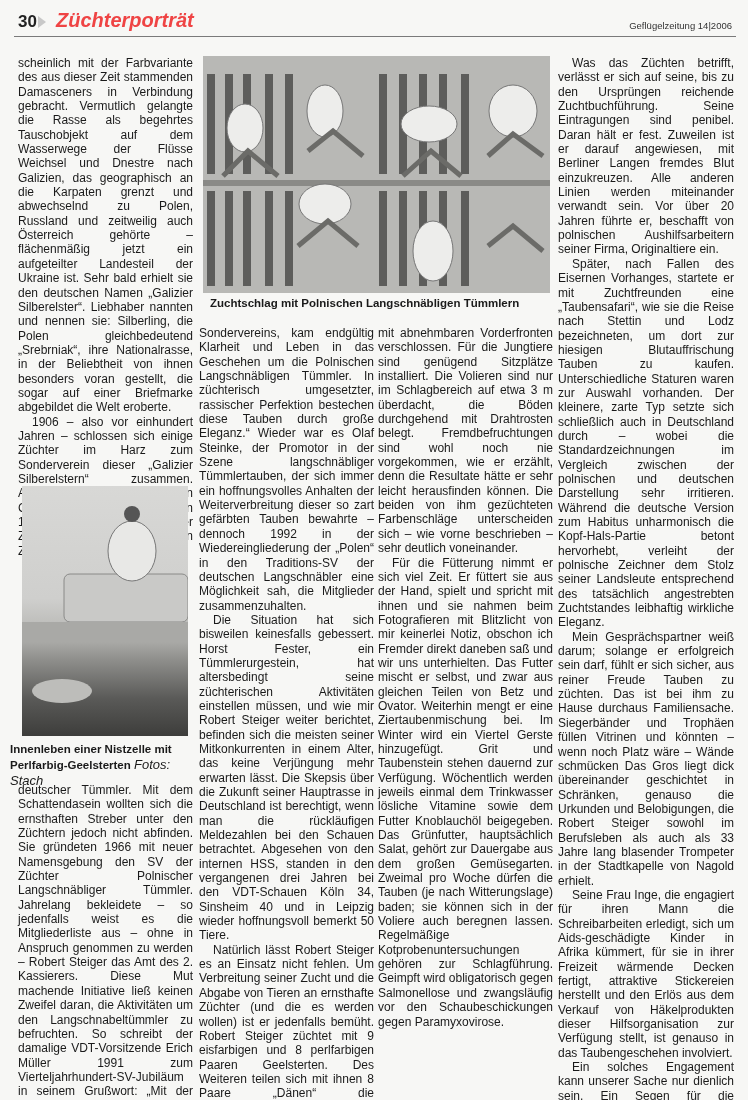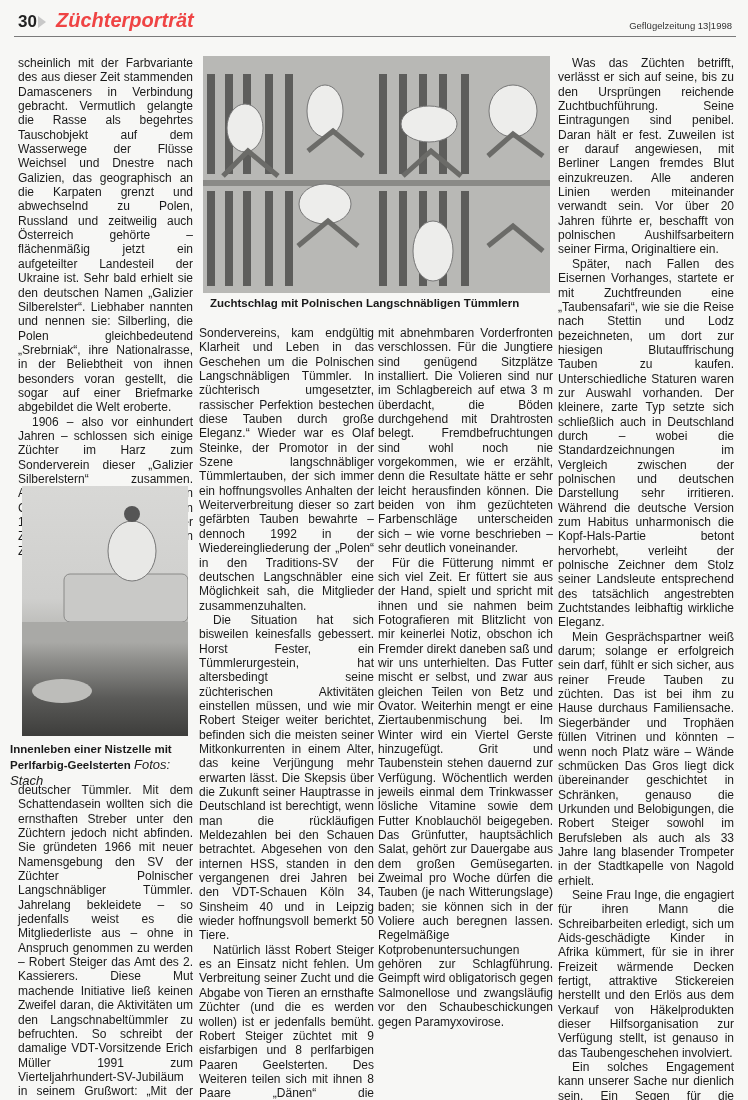--- a/index.html
+++ b/index.html
@@ -19,21 +19,21 @@
   .caption { position:absolute; font-size:11.5px; font-weight:bold; line-height:15px; color:#1a1a1a; }
   .credit { font-weight:normal; font-style:italic; font-size:13px; }
 </style>
 </head>
 <body>
 
 <div class="header">
   <span class="pagenum">30</span>
   <span class="arrow"></span>
   <span class="section">Züchterporträt</span>
-  <span class="journal">Geflügelzeitung 13|1998</span>
+  <span class="journal">Geflügelzeitung 14|2006</span>
   <div class="rule"></div>
 </div>
 
 <div class="col" style="left:18px; top:56px; width:175px;">
   <p>scheinlich mit der Farbvariante des aus dieser Zeit stammenden Damasceners in Verbindung gebracht. Vermutlich gelangte die Rasse als begehrtes Tauschobjekt auf dem Wasserwege der Flüsse Weichsel und Dnestre nach Galizien, das geographisch an die Karpaten grenzt und abwechselnd zu Polen, Russland und zeitweilig auch Österreich gehörte – flächenmäßig jetzt ein aufgeteilter Landesteil der Ukraine ist. Sehr bald erhielt sie den deutschen Namen „Galizier Silberelster“. Liebhaber nannten und nennen sie: Silberling, die Polen gleichbedeutend „Srebrniak“, ihre Nationalrasse, in der Beliebtheit von ihnen besonders voran gestellt, die sogar auf einer Briefmarke abgebildet die Welt eroberte.</p>
   <p class="ind">1906 – also vor einhundert Jahren – schlossen sich einige Züchter im Harz zum Sonderverein dieser „Galizier Silberelstern“ zusammen. Aufgrund der angeordneten Gleichschaltung kam es dann 1934 zu einer Zusammenführung mit den Züchtern langschnäbliger</p>
 </div>
 
 <div class="photo" style="left:22px; top:486px; width:166px; height:250px;
             background:linear-gradient(180deg,#d8d8d6 0%,#cfcfcd 45%,#b9b9b6 58%,#8d8d8a 70%,#5a5a58 85%,#3d3d3b 100%);">

